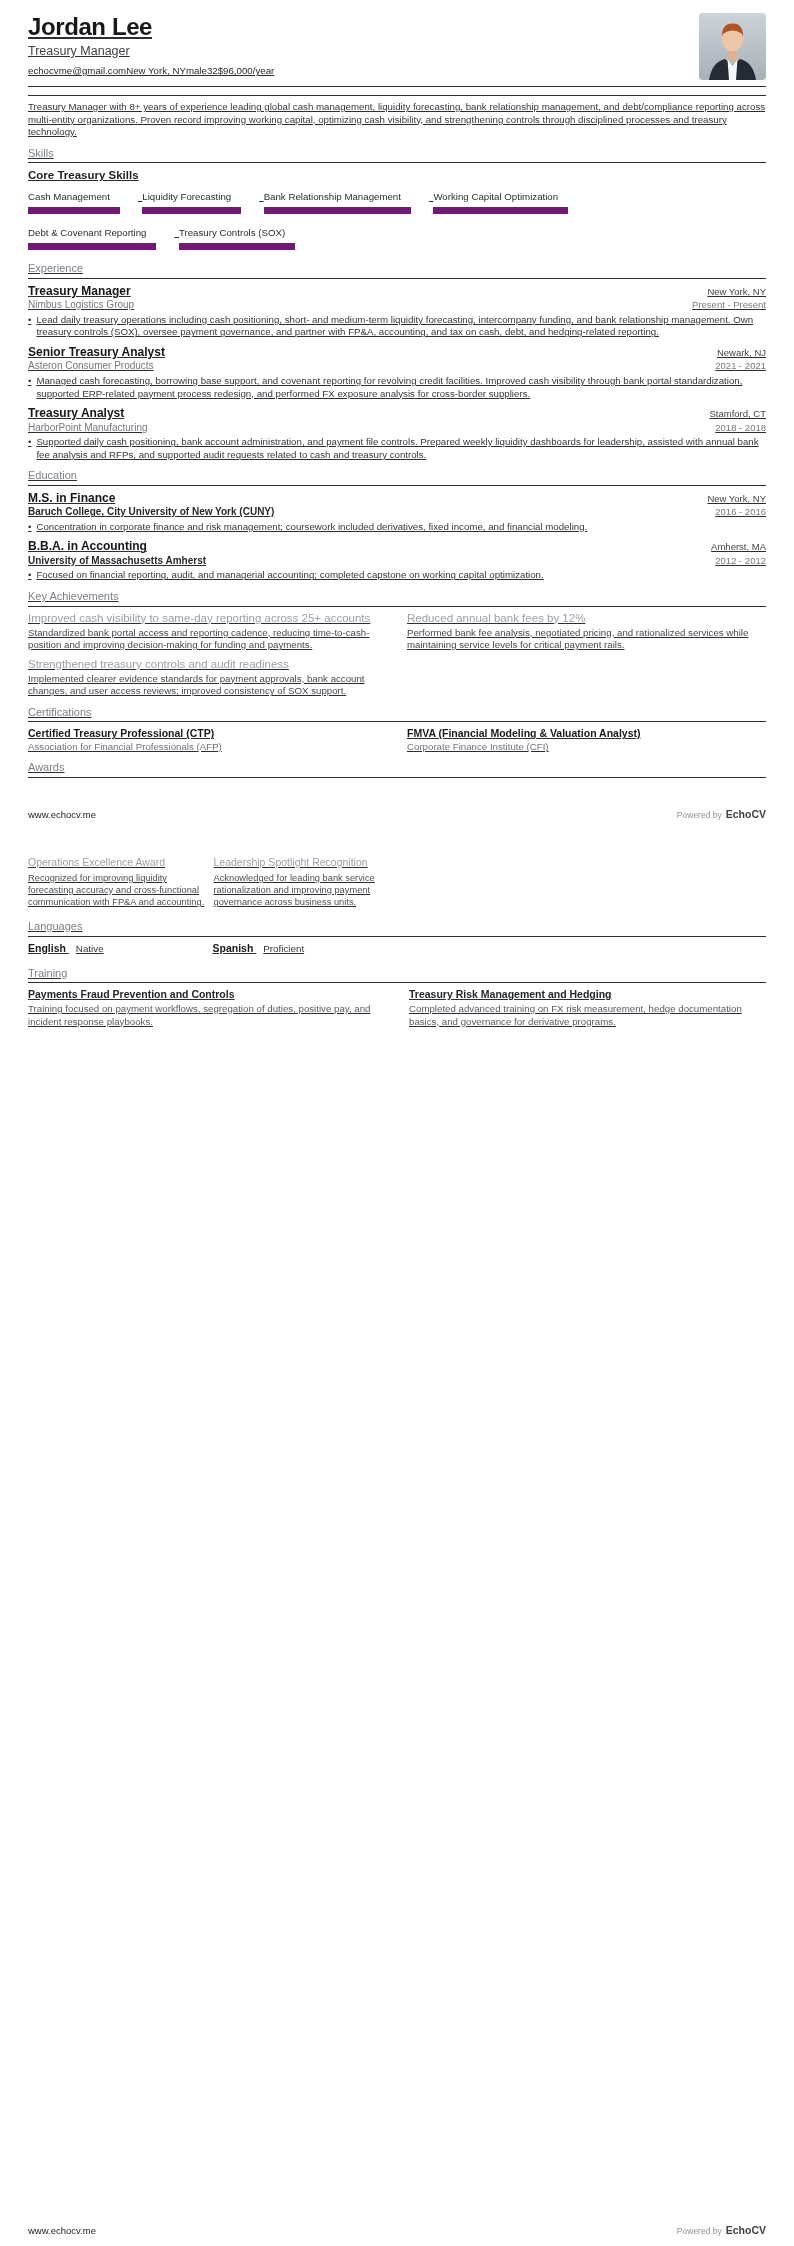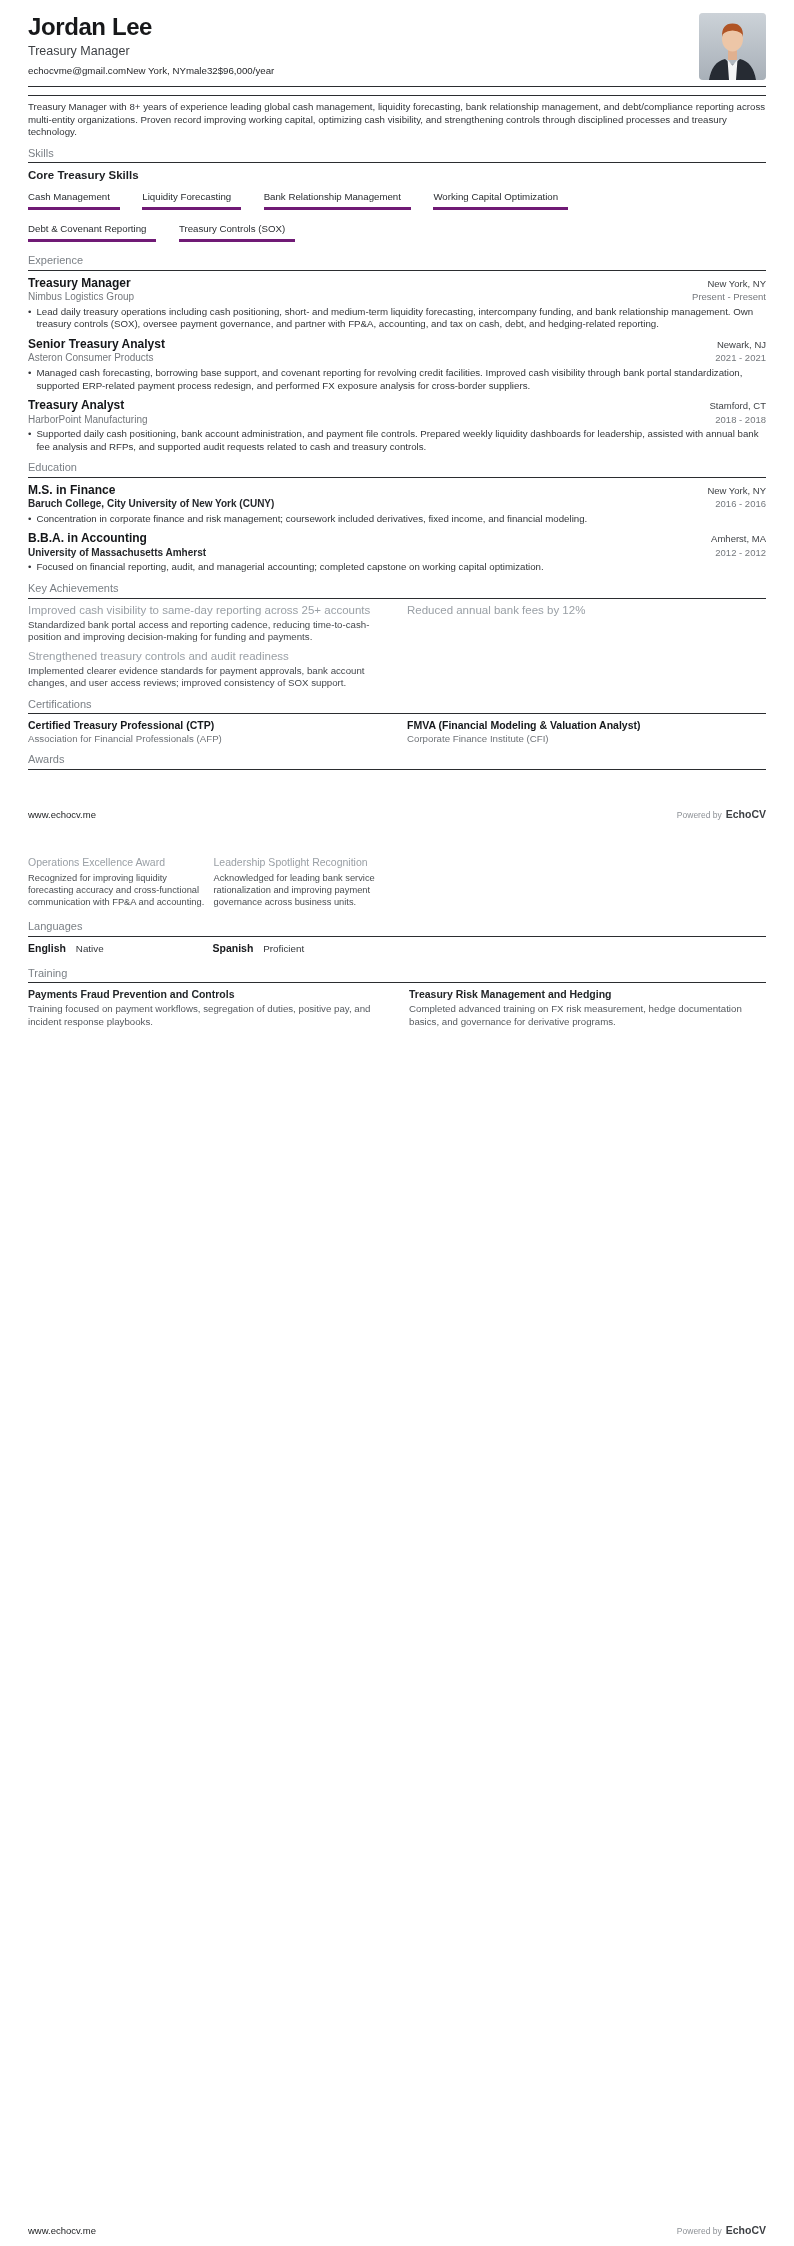--- a/index.html
+++ b/index.html
@@ -1,19 +1,20 @@
 <!DOCTYPE html>
 <html><head>
 <meta charset="utf-8">
 <style>
   html,body{margin:0;padding:0;background:#ffffff;}
   .doc{
     width:794px;height:2246px;position:relative;background:#fff;
     font-family:"Liberation Sans","DejaVu Sans",sans-serif;color:#2a2d31;
     overflow:hidden;
+    text-decoration:underline;
   }
   .page{position:relative;overflow:hidden;}
   .page1{height:830px;}
   .page2{height:1416px;}
   .inner{padding:13px 28px 0 28px;}
   .page2 .inner{padding-top:26px;}
 
   
   .header{position:relative;}
   .name{font-size:24px;font-weight:700;letter-spacing:-0.4px;line-height:27px;color:#17181a;}
@@ -26,21 +27,21 @@
   .sec{margin-top:8px;}
   .sec-h{font-size:11px;line-height:13.5px;color:#7b8086;font-weight:400;}
   .sec-rule{border-bottom:1.5px solid #2b2d30;margin-top:2px;}
   .sec-body{margin-top:5px;}
   .body-text{font-size:9.7px;line-height:12.6px;color:#33363a;}
 
   
   .skill-group-title{font-size:11.5px;font-weight:700;line-height:14px;color:#1d1f22;}
   .skills-row{margin-top:4px;}
   .skill{display:inline-block;font-size:9.7px;line-height:12px;color:#2a2d31;
-         padding:0 10px 4px 0;border-bottom:3px solid #701a75;margin:2px 18px 4px 0;}
+         padding:0 10px 4px 0;border-bottom:7px solid #701a75;margin:2px 18px 4px 0;}
 
   
   .entry{margin-bottom:6px;}
   .entry-head{display:flex;justify-content:space-between;align-items:baseline;}
   .entry-title{font-size:12px;font-weight:700;line-height:14.5px;color:#141619;}
   .entry-loc{font-size:9.5px;line-height:12px;color:#3f4246;white-space:nowrap;margin-left:12px;}
   .entry-sub{display:flex;justify-content:space-between;align-items:baseline;margin-top:1px;}
   .company{font-size:10px;line-height:12.5px;color:#74787d;}
   .school{font-size:10px;line-height:12.5px;font-weight:700;color:#26282c;}
   .dates{font-size:9.5px;line-height:12px;color:#74787d;white-space:nowrap;margin-left:12px;}
@@ -246,20 +247,21 @@
       <div class="sec">
         <div class="sec-h">Key Achievements</div>
         <div class="sec-rule"></div>
         <div class="sec-body ach-grid">
           <div class="ach">
             <div class="ach-title">Improved cash visibility to same-day reporting across 25+ accounts</div>
             <div class="ach-text">Standardized bank portal access and reporting cadence, reducing time-to-cash-position and improving decision-making for funding and payments.</div>
           </div>
           <div class="ach">
             <div class="ach-title">Reduced annual bank fees by 12%</div>
+            <div class="ach-text">Performed bank fee analysis, negotiated pricing, and rationalized services while maintaining service levels for critical payment rails.</div>
           </div>
           <div class="ach">
             <div class="ach-title">Strengthened treasury controls and audit readiness</div>
             <div class="ach-text">Implemented clearer evidence standards for payment approvals, bank account changes, and user access reviews; improved consistency of SOX support.</div>
           </div>
         </div>
       </div>
 
       <div class="sec">
         <div class="sec-h">Certifications</div>

